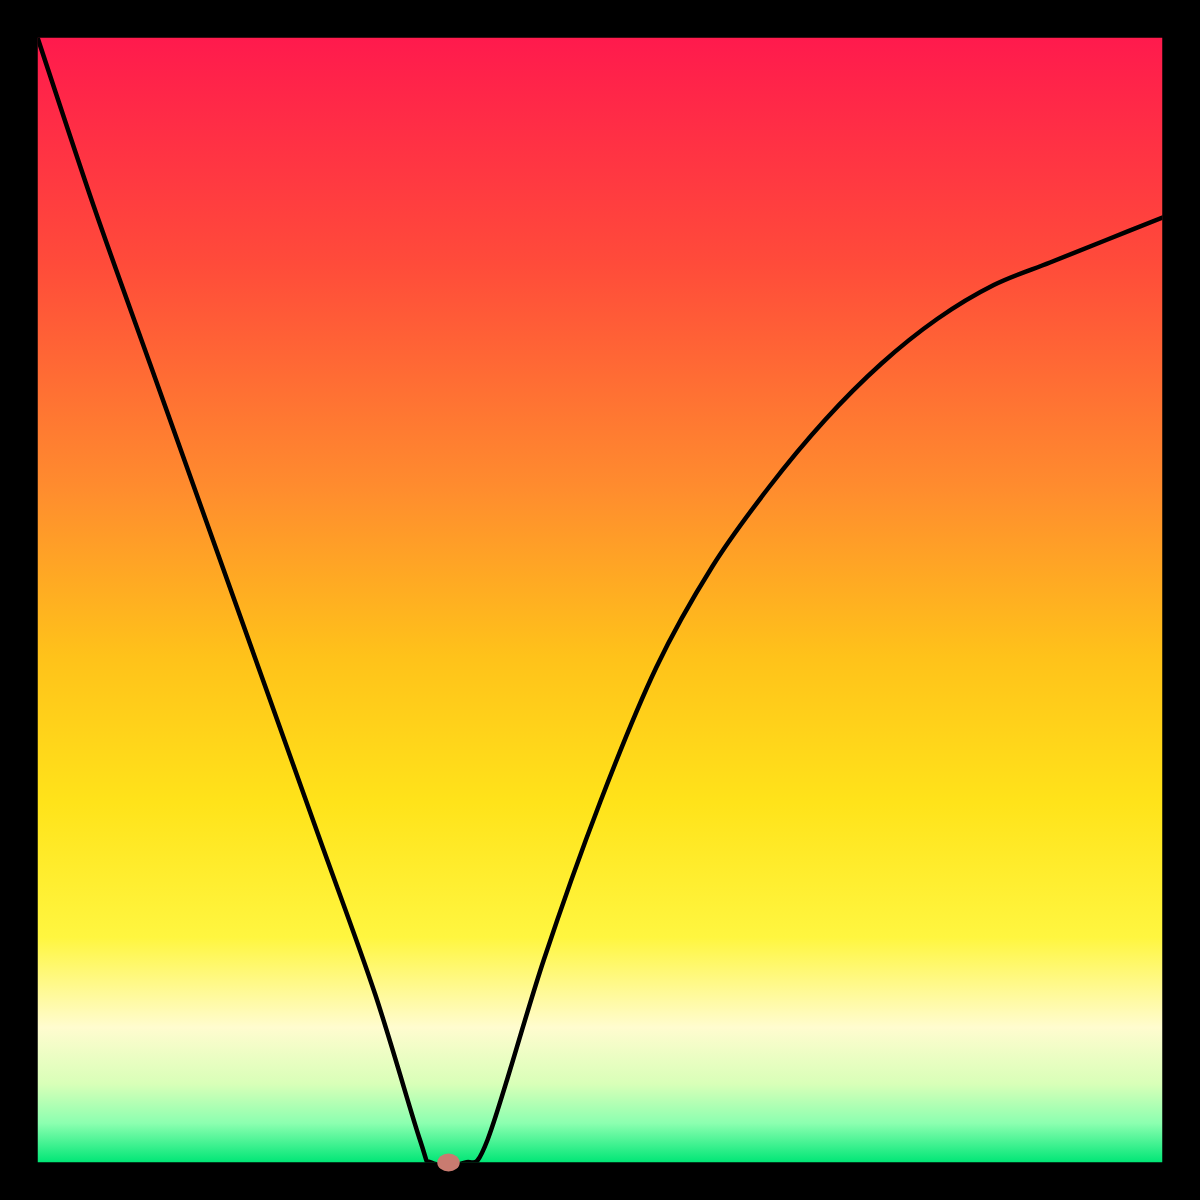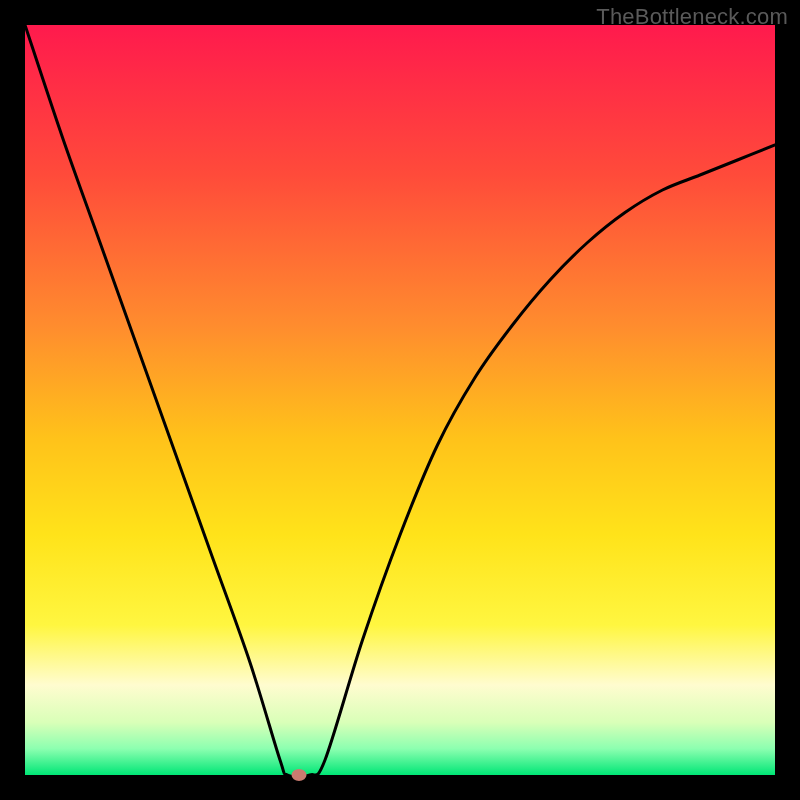--- a/index.html
+++ b/index.html
@@ -46,21 +46,20 @@
     border-radius: 50% / 50%;
     background: #c97b70;
     transform: translate(-50%, -50%);
     z-index: 5;
   }
 </style>
 </head>
 <body>
 
 <div class="frame">
-  <div class="watermark">TheBottleneck.com</div>
   <div class="plot">
     <svg id="plot-svg" viewBox="0 0 750 750" preserveAspectRatio="none">
       <defs>
         <linearGradient id="bg-grad" x1="0" y1="0" x2="0" y2="1">
             <stop offset="0%" stop-color="#ff1a4d"></stop>
             <stop offset="20%" stop-color="#ff4b3a"></stop>
             <stop offset="40%" stop-color="#ff8c2e"></stop>
             <stop offset="55.00000000000001%" stop-color="#ffc21a"></stop>
             <stop offset="68%" stop-color="#ffe31a"></stop>
             <stop offset="80%" stop-color="#fff640"></stop>

